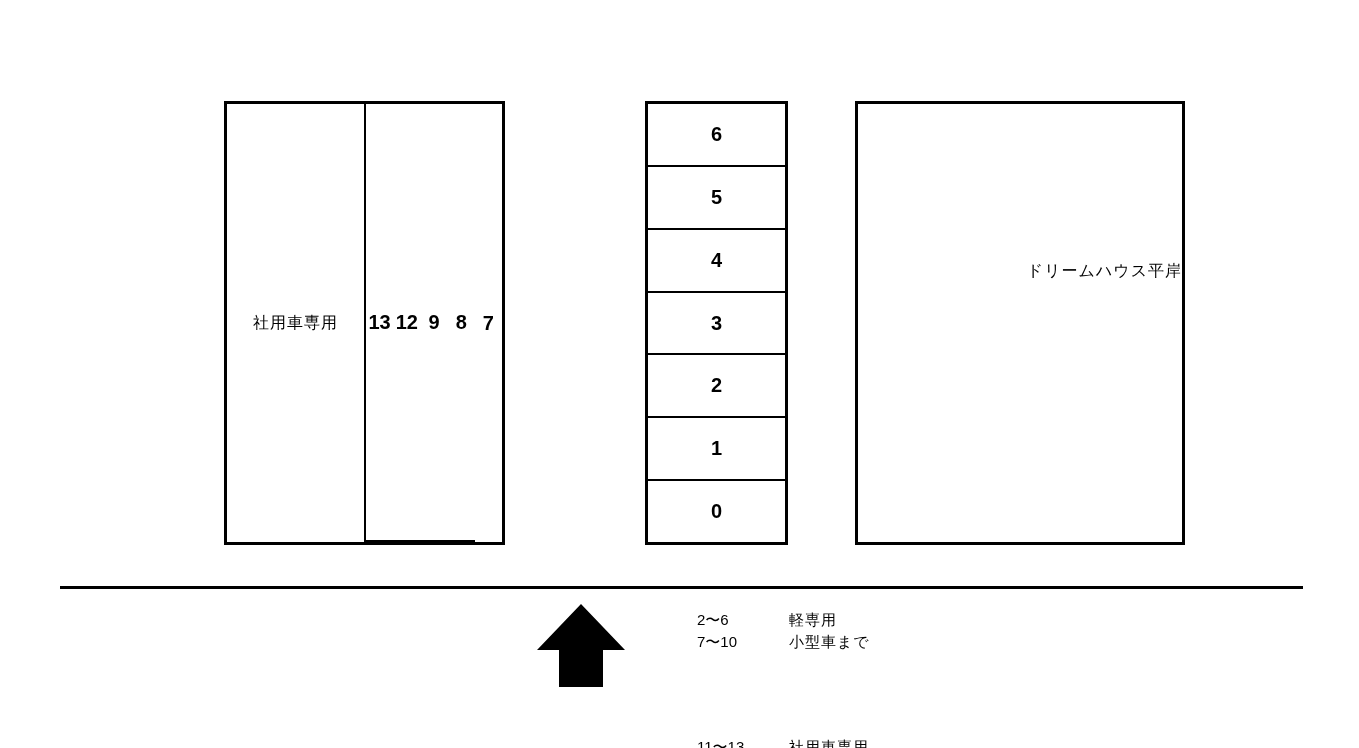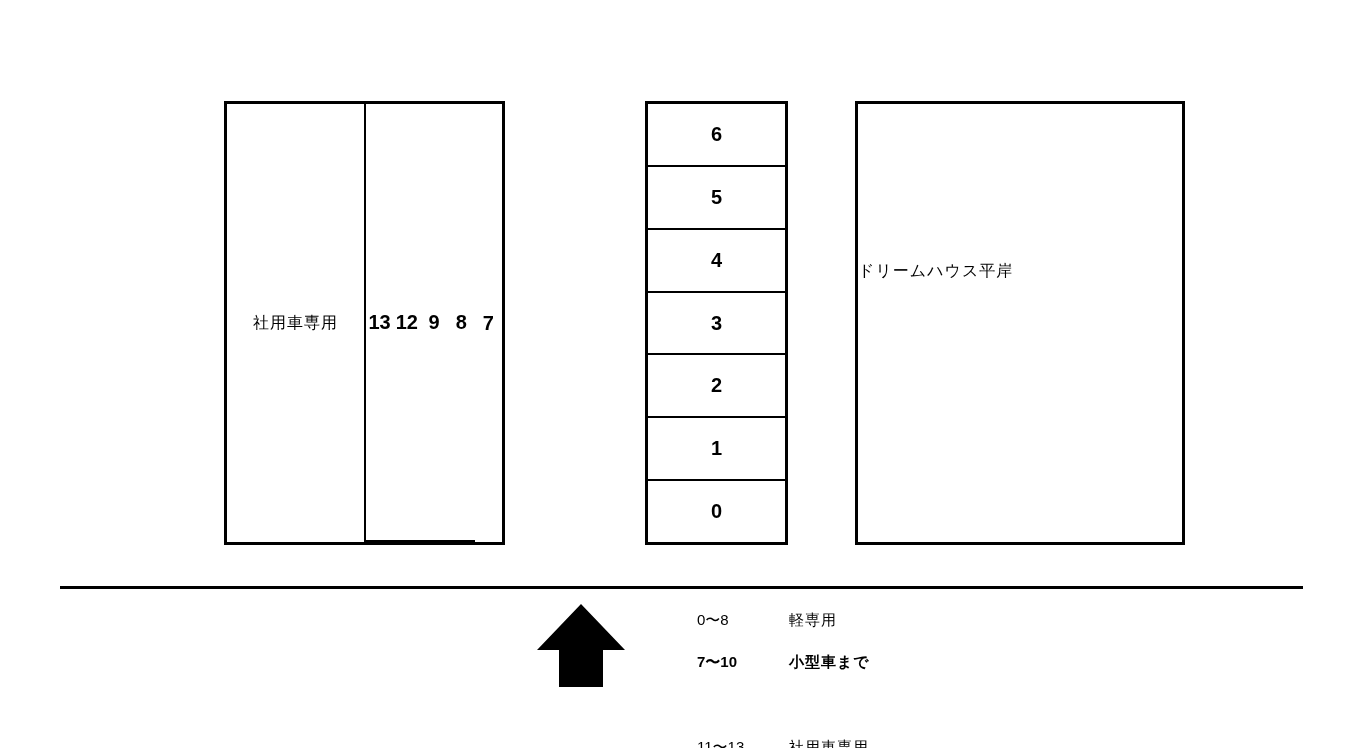--- a/index.html
+++ b/index.html
@@ -70,21 +70,21 @@
     left: 855px;
     top: 101px;
     width: 330px;
     height: 444px;
   }
   .building-label {
     position: absolute;
     left: 0;
     right: 0;
     top: 157px;
-    text-align: left;
+    text-align: right;
     font-size: 16px;
     letter-spacing: 1px;
   }
 
   
   .road-line {
     position: absolute;
     left: 60px;
     top: 586px;
     width: 1243px;
@@ -104,21 +104,21 @@
   
   .legend-row {
     position: absolute;
     left: 697px;
     display: flex;
     font-size: 15px;
     line-height: 18px;
     white-space: nowrap;
   }
   .legend-row.row-0 { top: 611px; }
-  .legend-row.row-1 { top: 653px; font-weight: bold; }
+  .legend-row.row-1 { top: 633px; }
   .legend-row.row-2 { top: 694px; margin-top: 44px; }
   .legend-range {
     display: inline-block;
     width: 92px;
   }
   .legend-label {
     display: inline-block;
     letter-spacing: 1px;
   }
 </style>
@@ -152,21 +152,21 @@
     <div class="building-label">ドリームハウス平岸</div>
   </div>
 
   <div class="road-line"></div>
 
   <svg class="entrance-arrow" viewBox="0 0 88 83" xmlns="http://www.w3.org/2000/svg" aria-hidden="true">
     <polygon points="44,0 88,46 66,46 66,83 22,83 22,46 0,46" fill="#000000"></polygon>
   </svg>
 
   <div class="legend-row row-0">
-    <span class="legend-range">0〜8</span>
+    <span class="legend-range">2〜6</span>
     <span class="legend-label">軽専用</span>
   </div>
   <div class="legend-row row-1">
     <span class="legend-range">7〜10</span>
     <span class="legend-label">小型車まで</span>
   </div>
   <div class="legend-row row-2">
     <span class="legend-range">11〜13</span>
     <span class="legend-label">社用車専用</span>
   </div>

